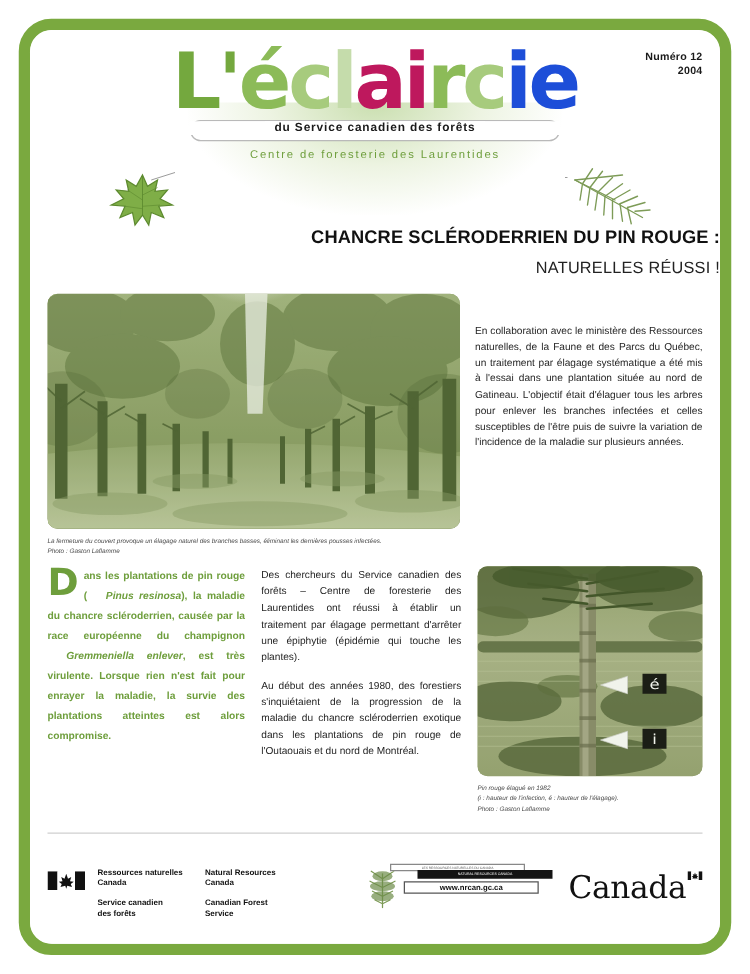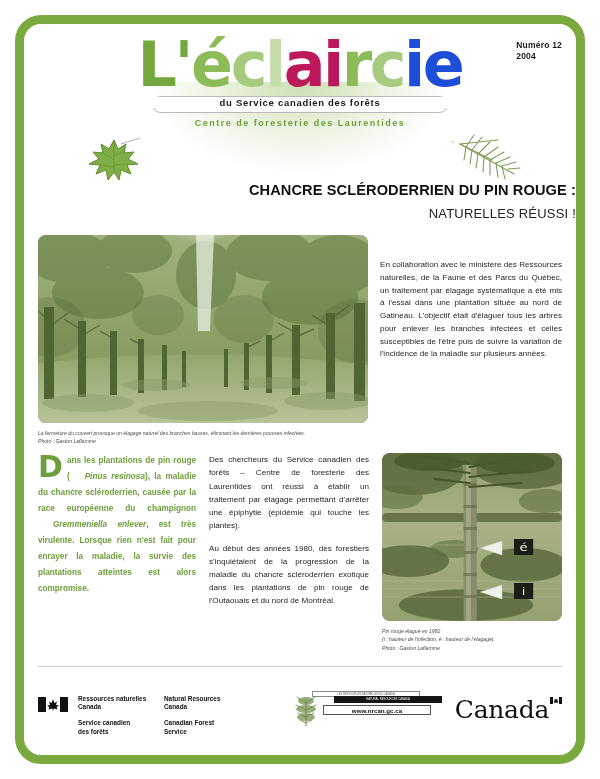--- a/index.html
+++ b/index.html
@@ -46,21 +46,21 @@
   
   .header {
     position: relative;
     height: 150px;
   }
 
   .issue {
     position: absolute;
     right: 14px;
     top: 16px;
-    text-align: left;
+    text-align: right;
     font-size: 8.5px;
     font-weight: bold;
     line-height: 1.35;
     color: #1a1a1a;
     letter-spacing: .2px;
   }
 
   .logo-wrap {
     position: absolute;
     left: 0; right: 0; top: 6px;
@@ -125,21 +125,21 @@
   .subtitle-bar .label span {
     background: #ffffff;
     padding: 0 8px;
   }
 
   .center-line {
     position: relative;
     margin-top: 4px;
     text-align: center;
     font-size: 9px;
-    font-weight: bold;
+    font-weight: normal;
     color: #6e9e3c;
     letter-spacing: 1.5px;
   }
 
   
   .leaf-left {
     position: absolute;
     left: 62px;
     top: 112px;
     width: 58px;

